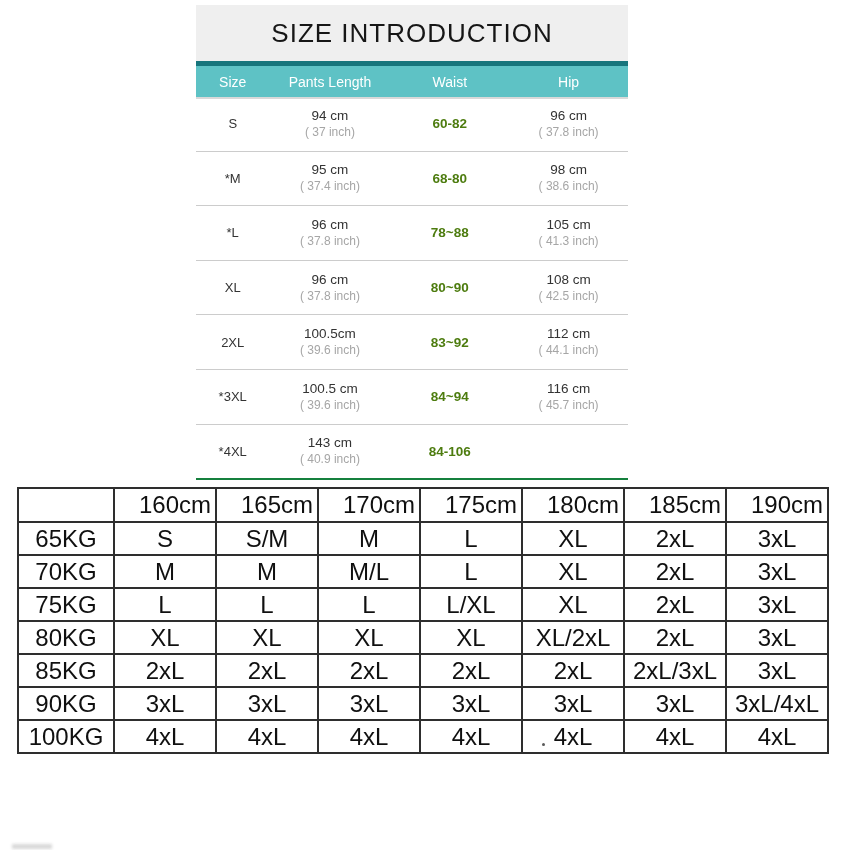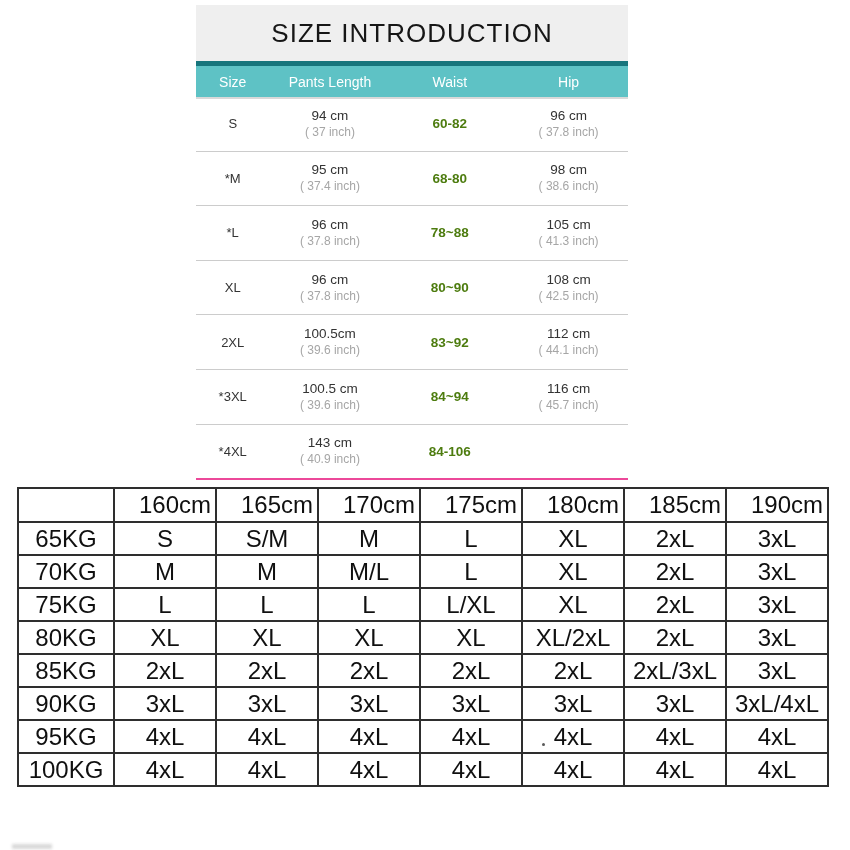--- a/index.html
+++ b/index.html
@@ -40,21 +40,21 @@
     font-size: 14px;
   }
   .irow {
     display: grid;
     grid-template-columns: 17% 28% 27.5% 27.5%;
     height: 53.6px;
     align-items: center;
     text-align: center;
     border-bottom: 1px solid #cccccc;
   }
-  .irow:last-child { border-bottom: 2px solid #ec4899; }
+  .irow:last-child { border-bottom: 2px solid #15803d; }
   .size-label { font-size: 13px; color: #333333; }
   .waist-val  { font-size: 13.5px; font-weight: 700; color: #4d7c0f; }
   .cm   { font-size: 13.5px; font-weight: 400; color: #333333; line-height: 17px; }
   .inch { font-size: 12px; color: #a6a6a6; line-height: 17px; }
 
   
   .matrix {
     position: absolute;
     left: 17px; top: 487px;
   }
@@ -277,30 +277,20 @@
         <td>90KG</td>
         <td>3xL</td>
         <td>3xL</td>
         <td>3xL</td>
         <td>3xL</td>
         <td>3xL</td>
         <td>3xL</td>
         <td>3xL/4xL</td>
       </tr>
       <tr>
-        <td>95KG</td>
-        <td>4xL</td>
-        <td>4xL</td>
-        <td>4xL</td>
-        <td>4xL</td>
-        <td>4xL</td>
-        <td>4xL</td>
-        <td>4xL</td>
-      </tr>
-      <tr>
         <td>100KG</td>
         <td>4xL</td>
         <td>4xL</td>
         <td>4xL</td>
         <td>4xL</td>
         <td>4xL</td>
         <td>4xL</td>
         <td>4xL</td>
       </tr>
     </tbody>

